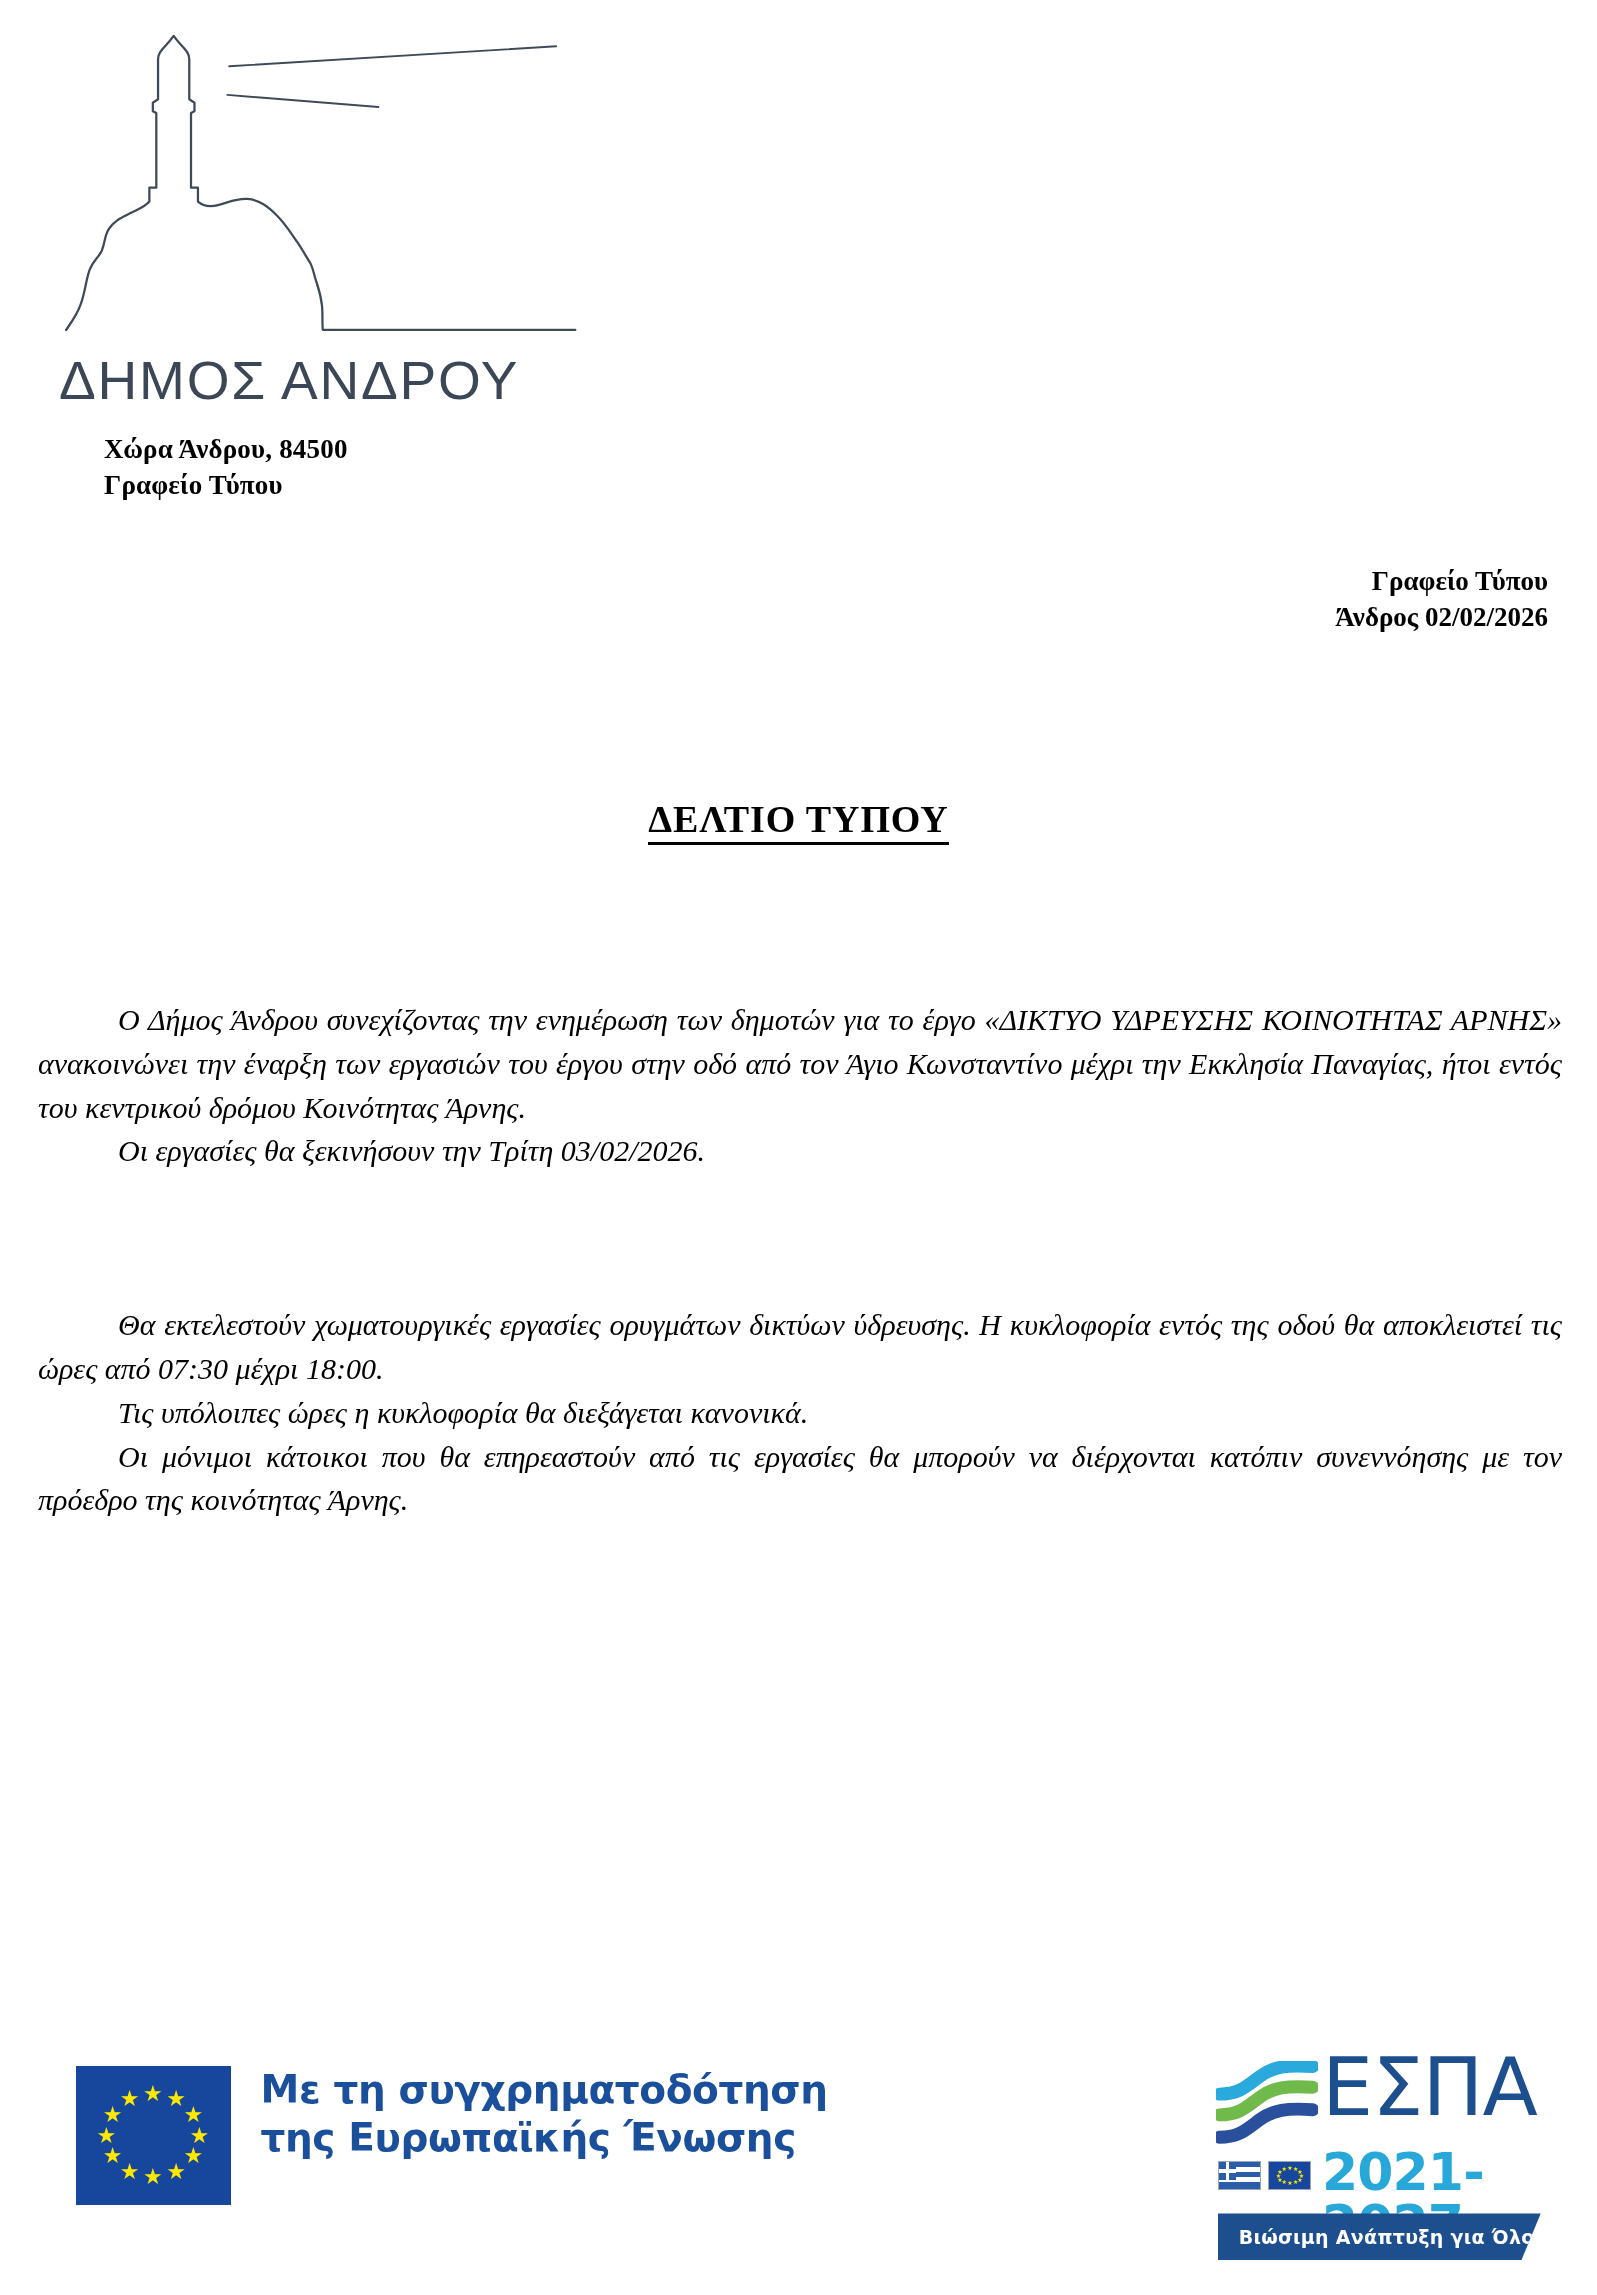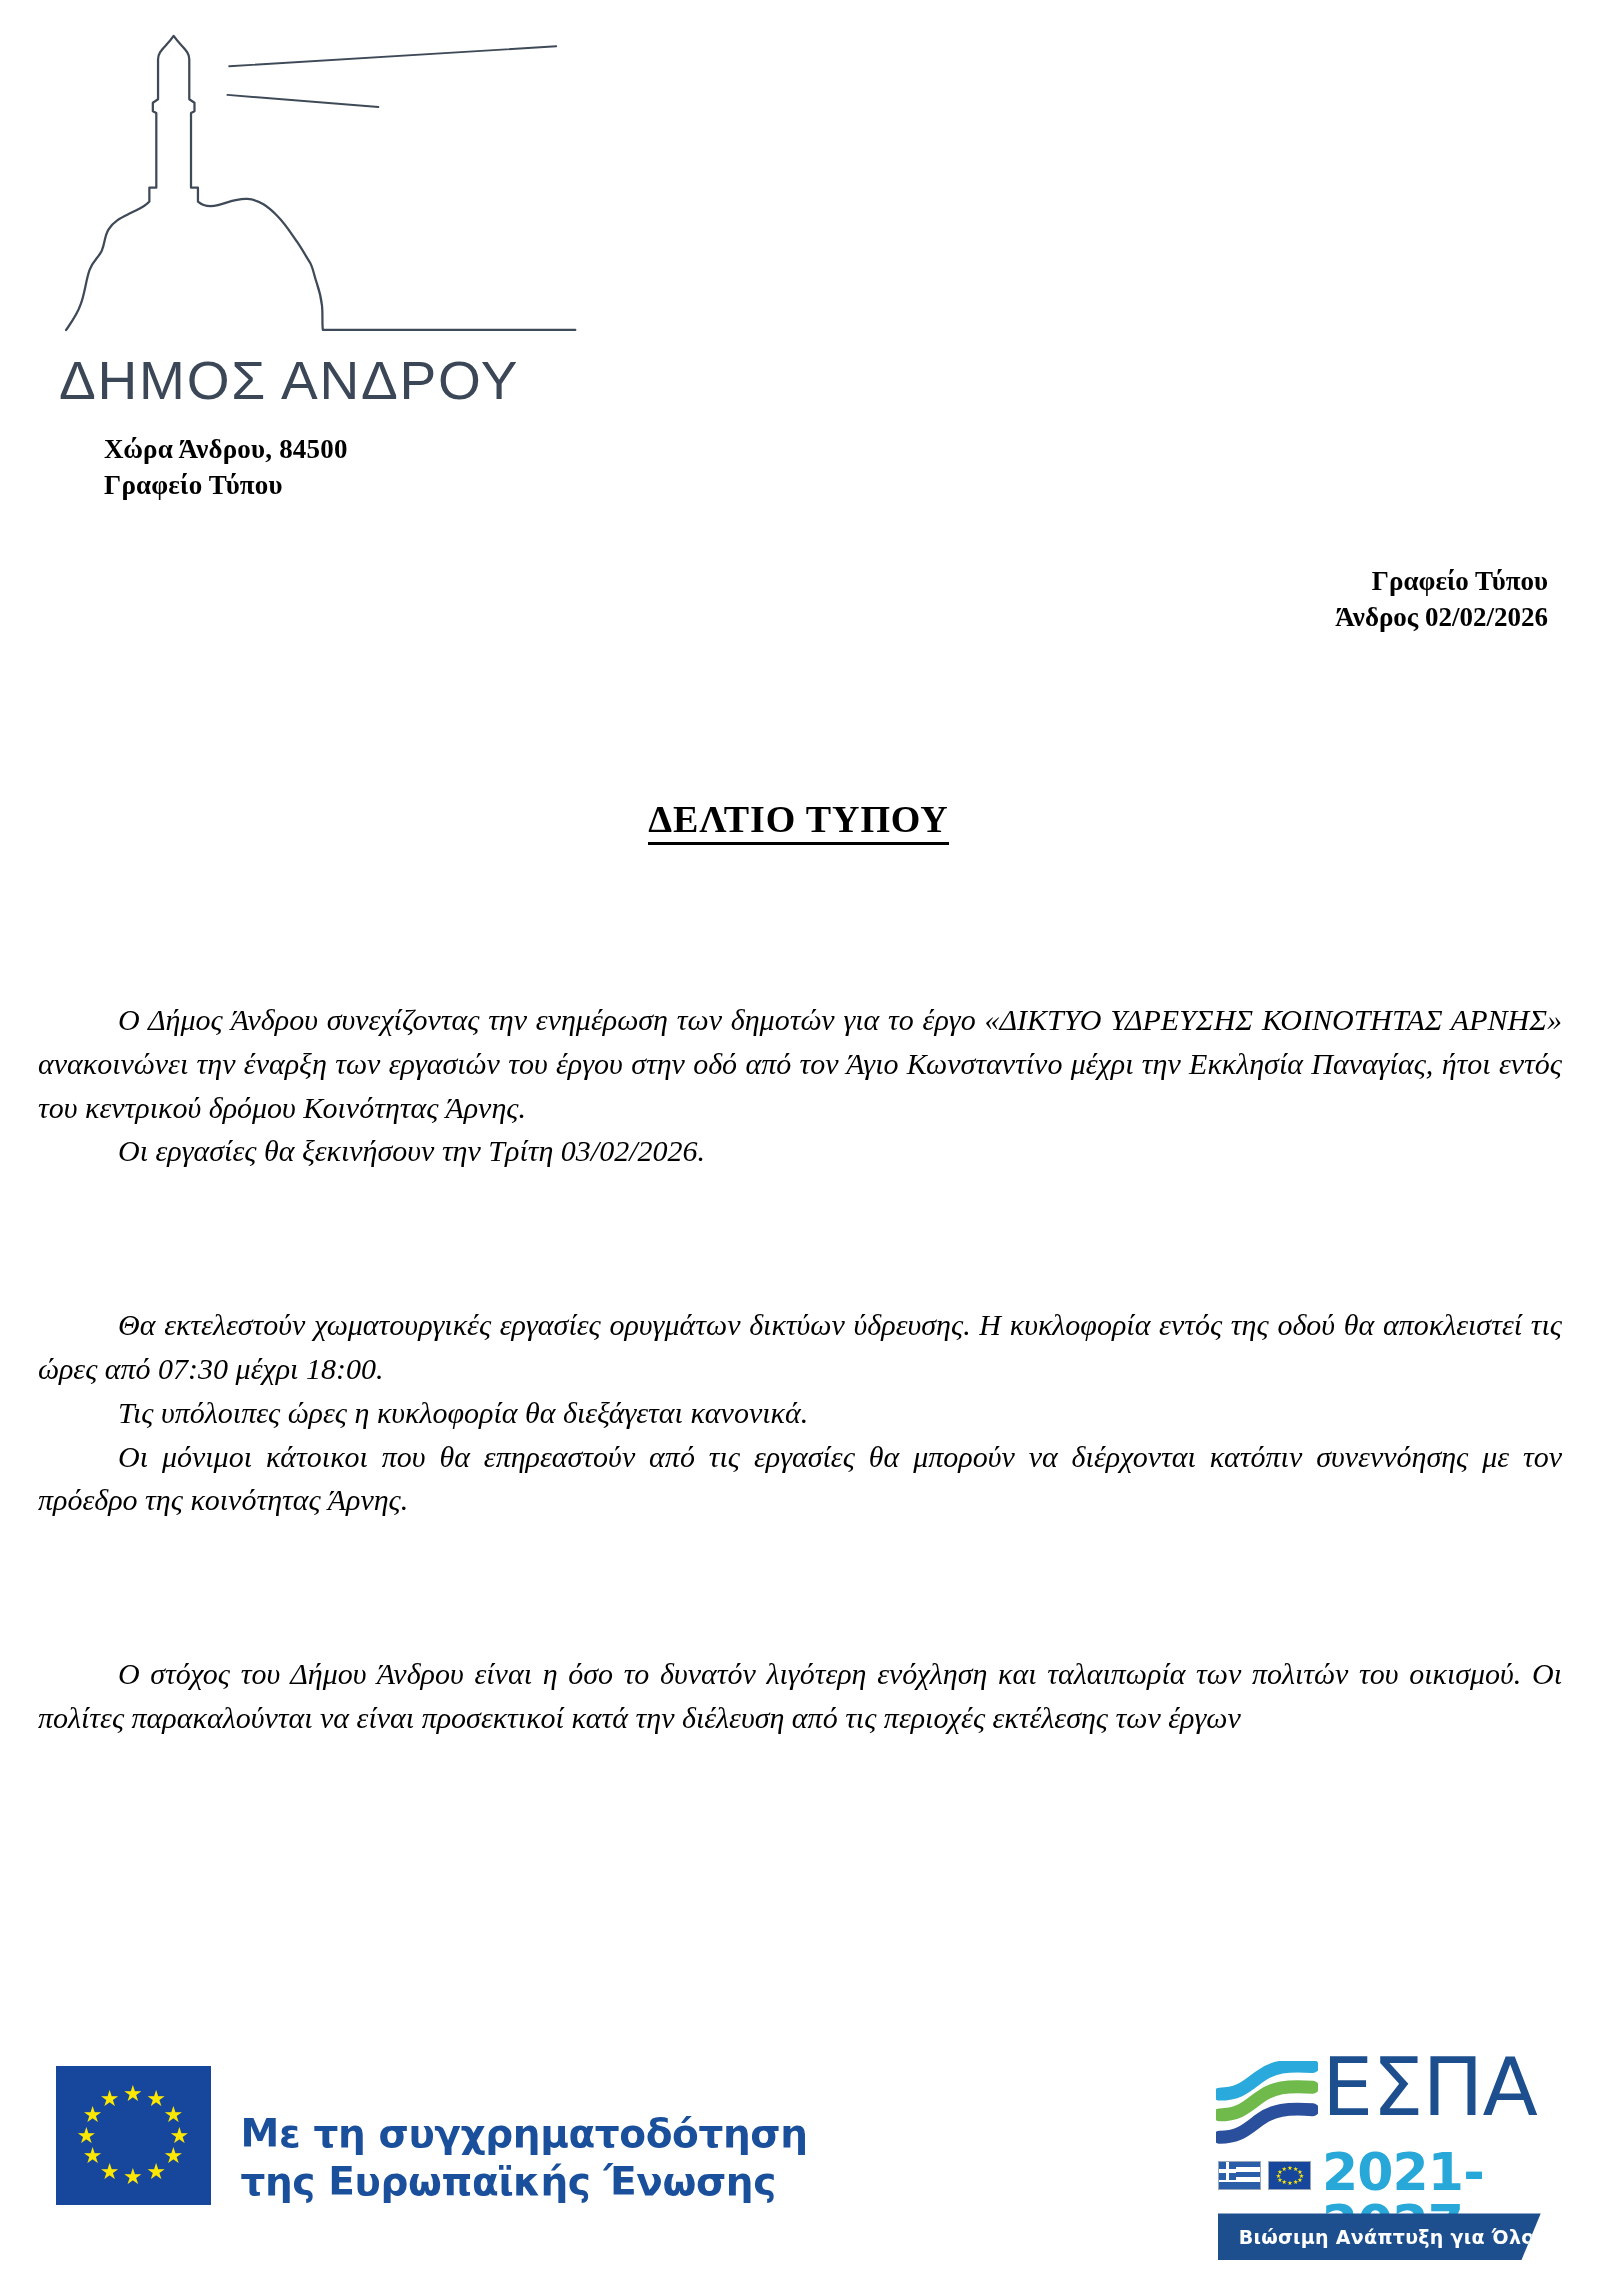--- a/index.html
+++ b/index.html
@@ -128,24 +128,24 @@
     position: absolute;
     left: 0;
     right: 0;
     bottom: 15.6px;
     height: 234px;
   }
 
   
   .eu-group {
     position: absolute;
-    left: 56px;
+    left: 76px;
     top: 21px;
     display: flex;
-    align-items: flex-end;
+    align-items: flex-start;
     gap: 29.5px;
   }
   .eu-flag {
     width: 155px;
     height: 139px;
     background: #16479d;
     position: relative;
     flex: 0 0 auto;
   }
   .eu-flag .star {
@@ -364,21 +364,20 @@
     <p class="tight">Οι εργασίες θα ξεκινήσουν την Τρίτη 03/02/2026.</p>
 
     <div class="gap-xl"></div>
 
     <p>Θα εκτελεστούν χωματουργικές εργασίες ορυγμάτων δικτύων ύδρευσης. Η κυκλοφορία εντός της οδού θα αποκλειστεί τις ώρες από 07:30  μέχρι 18:00.</p>
     <p class="tight">Τις υπόλοιπες ώρες η κυκλοφορία θα διεξάγεται κανονικά.</p>
     <p class="tight">Οι μόνιμοι κάτοικοι που θα επηρεαστούν από τις εργασίες θα μπορούν να διέρχονται κατόπιν συνεννόησης με τον πρόεδρο της κοινότητας Άρνης.</p>
 
     <div class="gap-xl"></div>
 
-    <p>Ο στόχος του Δήμου Άνδρου είναι η όσο το δυνατόν λιγότερη ενόχληση και ταλαιπωρία των πολιτών του οικισμού. Οι πολίτες παρακαλούνται να είναι προσεκτικοί κατά την διέλευση από τις περιοχές εκτέλεσης των έργων</p>
   </div>
 
   <div class="footer">
 
     <div class="eu-group">
       <div class="eu-flag" id="eu-flag">
           <span class="star" style="left: 50%; top: 20%;"></span>
           <span class="star" style="left: 65%; top: 24.0192%;"></span>
           <span class="star" style="left: 75.9808%; top: 35%;"></span>
           <span class="star" style="left: 80%; top: 50%;"></span>

